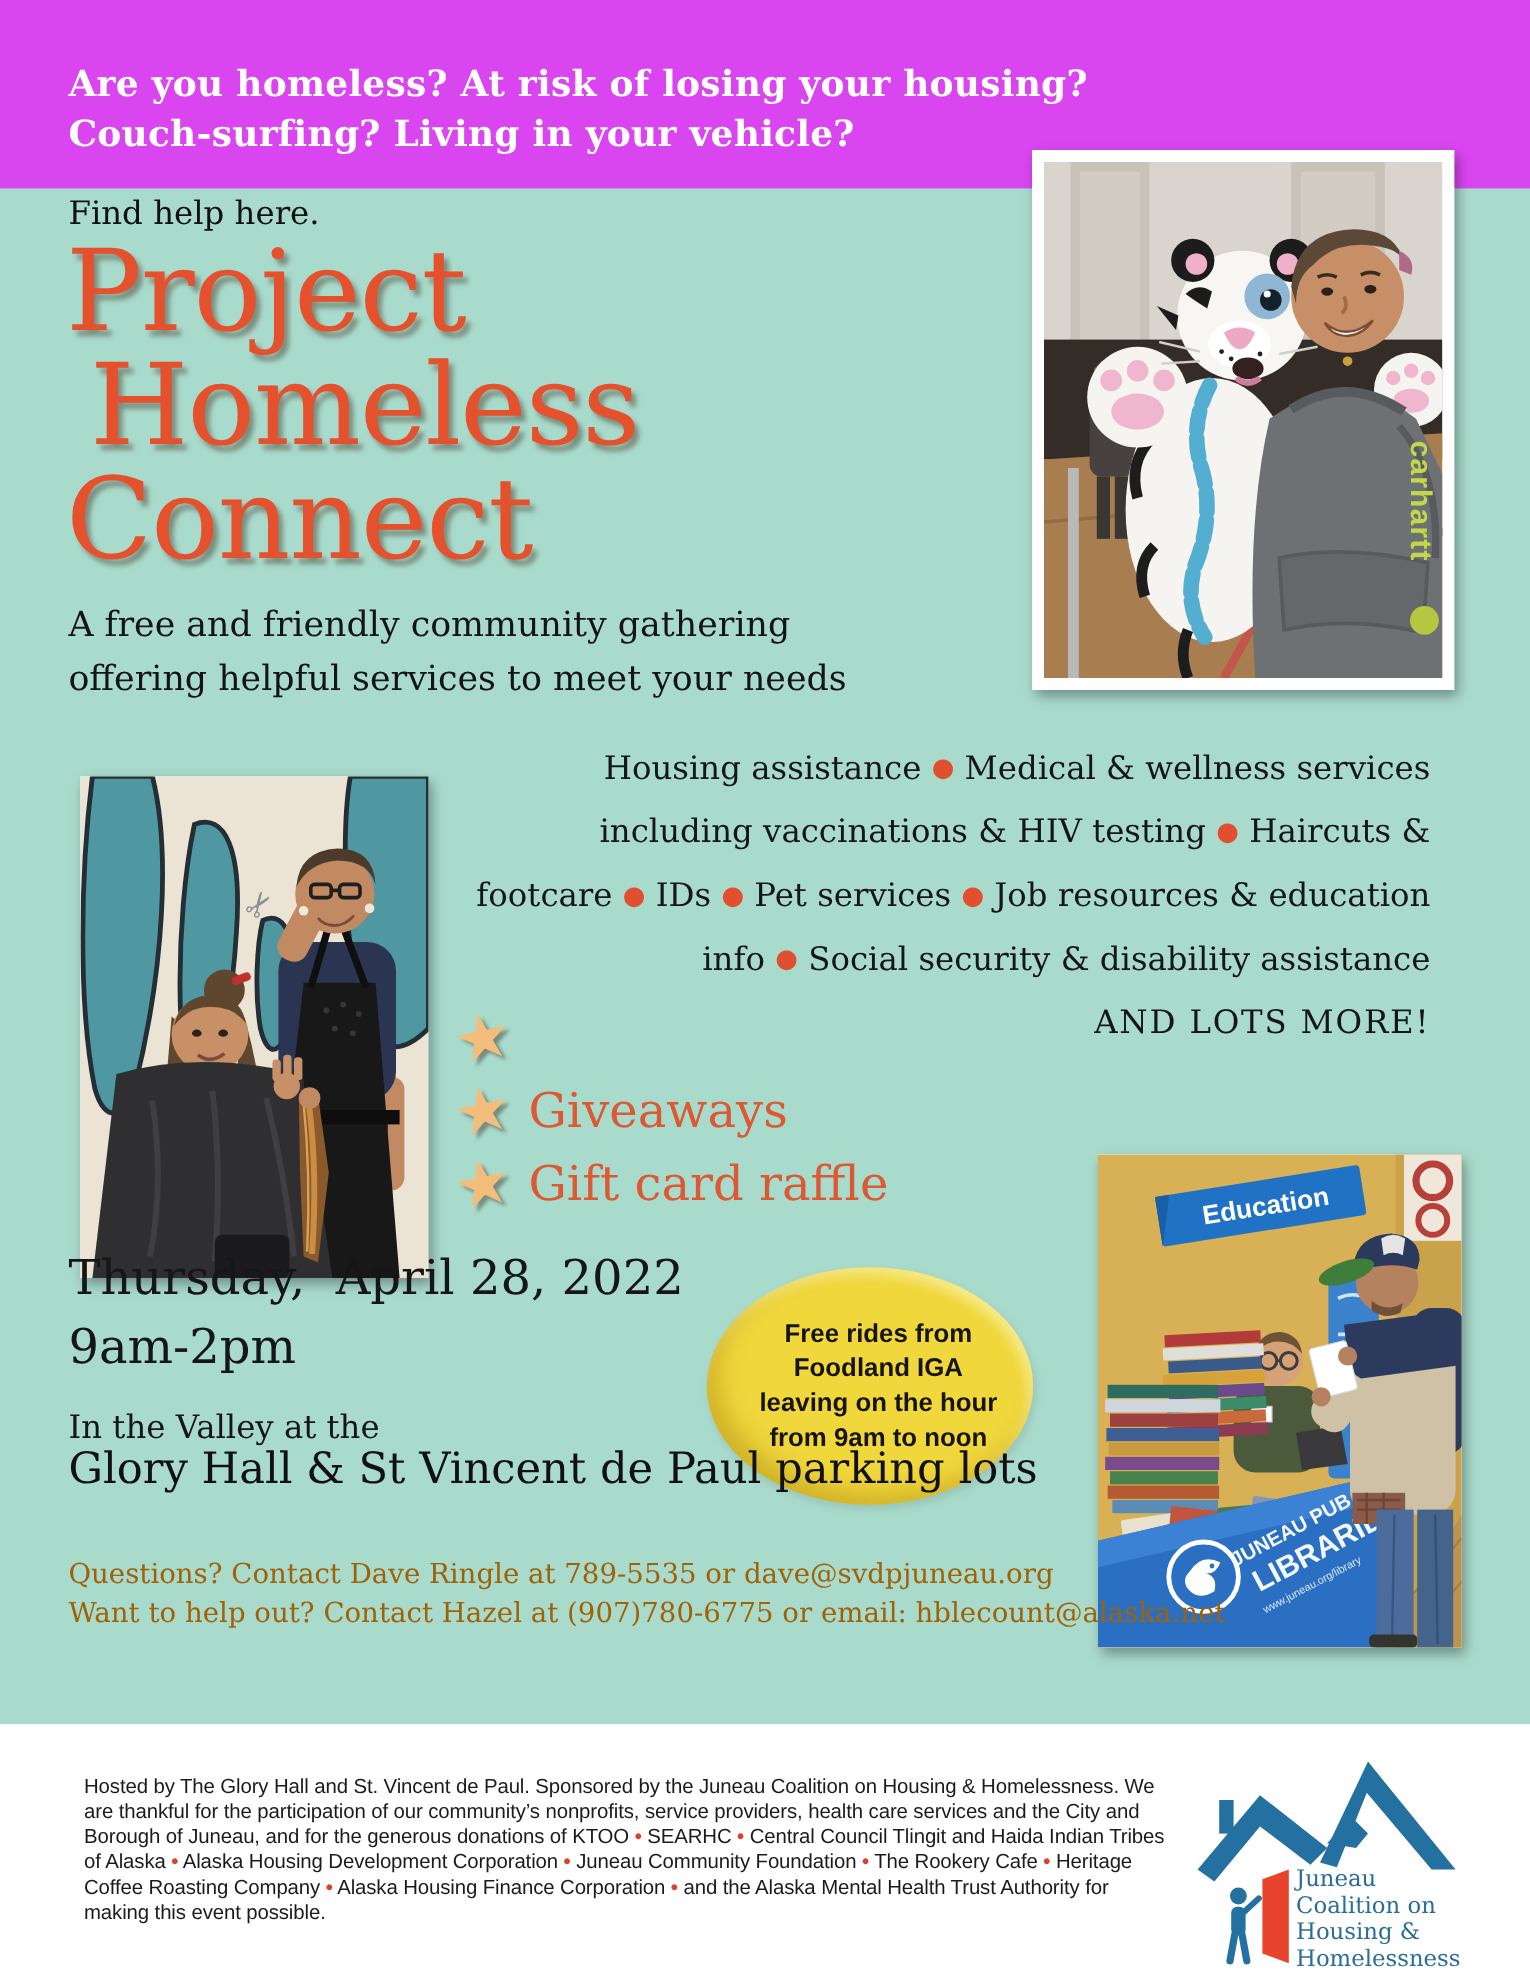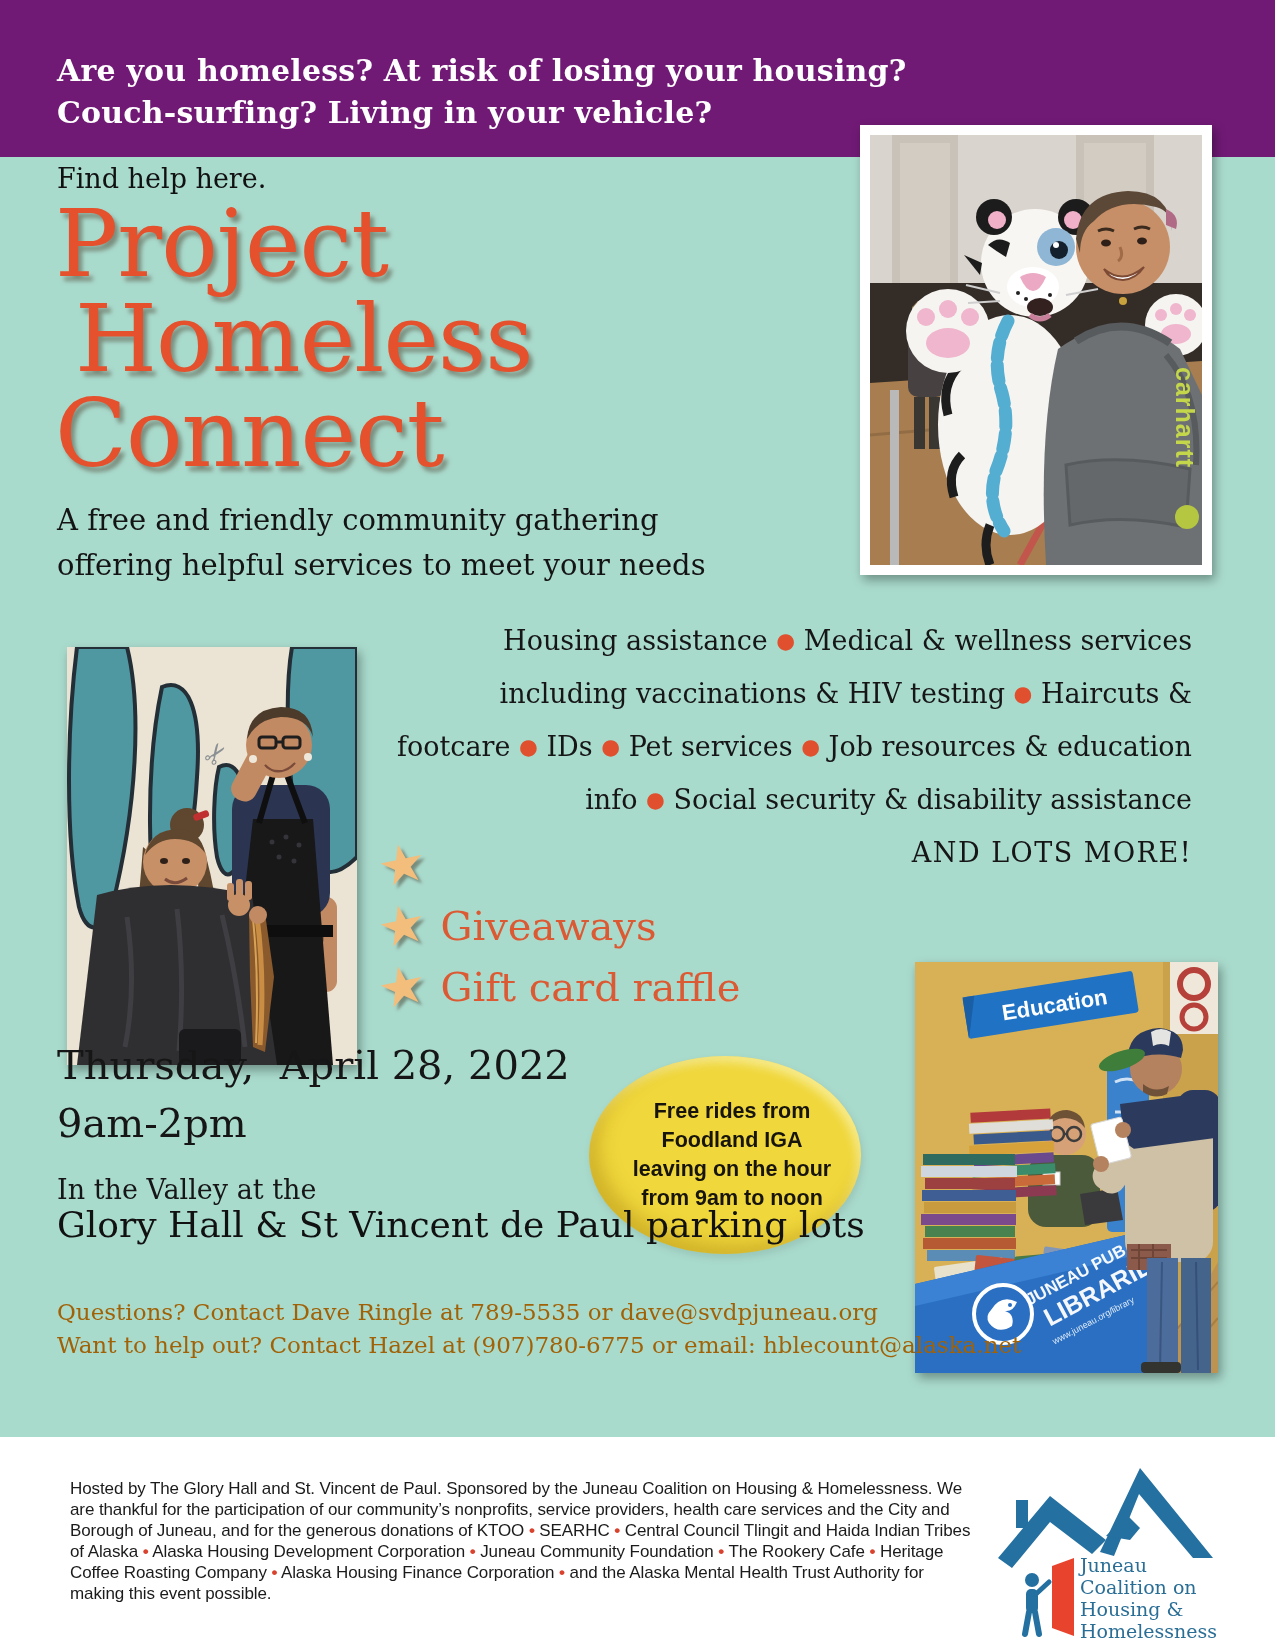--- a/index.html
+++ b/index.html
@@ -3,21 +3,21 @@
 <meta charset="utf-8">
 <style>
   html,body{margin:0;padding:0;background:#888;}
   #page{
     position:relative;width:1275px;height:1650px;margin:0 auto;
     background:#ffffff;overflow:hidden;
     font-family:"DejaVu Serif",serif;color:#1a1a1a;
   }
   .teal-bg{position:absolute;left:0;top:0;width:1275px;height:1437px;background:#a9dbcd;}
   .black-banner{
-    position:absolute;left:0;top:0;width:1275px;height:157px;background:#701a75;
+    position:absolute;left:0;top:0;width:1275px;height:157px;background:#d946ef;
     box-sizing:border-box;padding:50px 0 0 57px;color:#ffffff;
     font-size:30px;font-weight:bold;line-height:42px;letter-spacing:.2px;
   }
   .find-help{position:absolute;left:57px;top:163px;font-size:27px;font-weight:normal;color:#111;}
   .title{position:absolute;left:55px;top:196px;color:#e5512d;font-weight:normal;
     font-size:94px;line-height:95px;letter-spacing:-1px;
     text-shadow:4px 5px 4px rgba(85,78,60,.55);}
   .title .t2{padding-left:20px;}
   .intro{position:absolute;left:57px;top:498px;font-size:29px;line-height:45px;color:#141414;}
 

